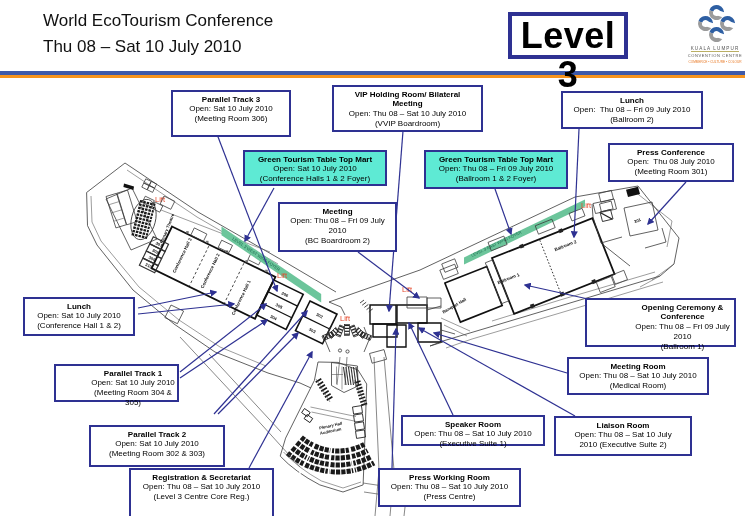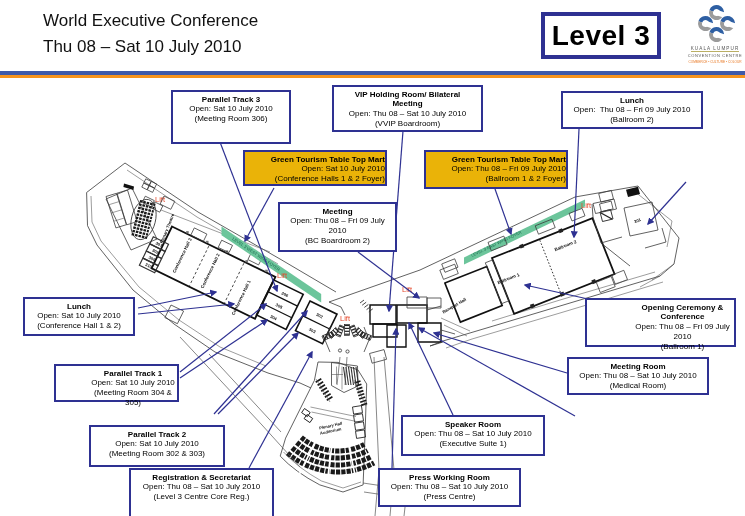--- a/index.html
+++ b/index.html
@@ -1,27 +1,27 @@
 <!DOCTYPE html>
 <html><head><meta charset="utf-8"><style>
 html,body{margin:0;padding:0;}
 body{font-family:"Liberation Sans",sans-serif;background:#fff;}
 .page{position:relative;width:745px;height:516px;background:#fff;overflow:hidden;}
 .hdr1{position:absolute;left:43px;top:11px;font-size:17px;color:#111;}
 .hdr2{position:absolute;left:43px;top:37px;font-size:17px;color:#111;}
 .ruleb{position:absolute;left:0;top:71px;width:745px;height:4px;background:#3f5aa9;}
 .ruleo{position:absolute;left:0;top:75px;width:745px;height:3px;background:#f7941d;}
-.lvl{position:absolute;left:541px;top:12px;width:112px;height:39px;border:4px solid #2e3192;text-align:center;font-size:28px;font-weight:bold;color:#000;line-height:39px;letter-spacing:0.5px;}
+.lvl{position:absolute;left:508px;top:12px;width:112px;height:39px;border:4px solid #2e3192;text-align:center;font-size:36px;font-weight:bold;color:#000;line-height:39px;letter-spacing:0.5px;}
 .bx{position:absolute;border:2px solid #2e3192;background:#fff;text-align:center;font-size:8px;color:#000;line-height:9.9px;padding-top:2.5px;box-sizing:border-box;}
 .bx b{font-size:8px;}
-.gbx{background:#eab308;text-align:right;}
+.gbx{background:#5eead4;}
 </style></head><body>
 <div class="page">
 
-<div class="hdr1">World Executive Conference</div>
+<div class="hdr1">World EcoTourism Conference</div>
 
 <div class="hdr2">Thu 08 – Sat 10 July 2010</div>
 
 <div class="ruleb"></div>
 
 <div class="ruleo"></div>
 
 <div class="lvl">Level 3</div>
 
 <svg style="position:absolute;left:686px;top:2px;" width="58" height="62" viewBox="0 0 58 62">
@@ -382,41 +382,43 @@
 
 <line x1="392" y1="468" x2="396" y2="329" stroke="#2e3192" stroke-width="1.2" marker-end="url(#ah)"></line>
 
 <line x1="575" y1="416" x2="419" y2="328" stroke="#2e3192" stroke-width="1.2" marker-end="url(#ah)"></line>
 
 <line x1="567" y1="373" x2="434" y2="333" stroke="#2e3192" stroke-width="1.2" marker-end="url(#ah)"></line>
 
 <line x1="588" y1="299" x2="525" y2="285" stroke="#2e3192" stroke-width="1.2" marker-end="url(#ah)"></line>
 </svg>
 
-<div class="bx " style="left:171px;top:90px;width:120px;height:54px;"><b>Parallel Track 3</b><br>Open: Sat 10 July 2010<br>(Meeting Room 306)</div>
+<div class="bx " style="left:171px;top:90px;width:120px;height:47px;"><b>Parallel Track 3</b><br>Open: Sat 10 July 2010<br>(Meeting Room 306)</div>
 
 <div class="bx " style="left:332px;top:85px;width:151px;height:47px;"><b>VIP Holding Room/ Bilateral<br>Meeting</b><br>Open: Thu 08 – Sat 10 July 2010<br>(VVIP Boardroom)</div>
 
 <div class="bx " style="left:561px;top:91px;width:142px;height:38px;"><b>Lunch</b><br>Open:&nbsp; Thu 08 – Fri 09 July 2010<br>(Ballroom 2)</div>
 
+<div class="bx " style="left:608px;top:143px;width:126px;height:39px;"><b>Press Conference</b><br>Open:&nbsp; Thu 08 July 2010<br>(Meeting Room 301)</div>
 
 <div class="bx gbx" style="left:243px;top:150px;width:144px;height:36px;"><b>Green Tourism Table Top Mart</b><br>Open: Sat 10 July 2010<br>(Conference Halls 1 &amp; 2 Foyer)</div>
 
 <div class="bx gbx" style="left:424px;top:150px;width:144px;height:39px;"><b>Green Tourism Table Top Mart</b><br>Open: Thu 08 – Fri 09 July 2010<br>(Ballroom 1 &amp; 2 Foyer)</div>
 
 <div class="bx " style="left:278px;top:202px;width:119px;height:50px;"><b>Meeting</b><br>Open: Thu 08 – Fri 09 July<br>2010<br>(BC Boardroom 2)</div>
 
 <div class="bx " style="left:23px;top:297px;width:112px;height:39px;"><b>Lunch</b><br>Open: Sat 10 July 2010<br>(Conference Hall 1 &amp; 2)</div>
 
 <div class="bx " style="left:54px;top:364px;width:125px;height:38px;padding-left:33px;"><b>Parallel Track 1</b><br>Open: Sat 10 July 2010<br>(Meeting Room 304 &amp; 305)</div>
 
 <div class="bx " style="left:89px;top:413px;width:136px;height:42px;margin-top:12px;"><b>Parallel Track 2</b><br>Open: Sat 10 July 2010<br>(Meeting Room 302 &amp; 303)</div>
 
 <div class="bx " style="left:129px;top:468px;width:145px;height:52px;"><b>Registration &amp; Secretariat</b><br>Open: Thu 08 – Sat 10 July 2010<br>(Level 3 Centre Core Reg.)</div>
 
-<div class="bx " style="left:401px;top:415px;width:144px;height:41px;"><b>Speaker Room</b><br>Open: Thu 08 – Sat 10 July 2010<br>(Executive Suite 1)</div>
+<div class="bx " style="left:401px;top:415px;width:144px;height:31px;"><b>Speaker Room</b><br>Open: Thu 08 – Sat 10 July 2010<br>(Executive Suite 1)</div>
 
 <div class="bx " style="left:378px;top:468px;width:143px;height:39px;"><b>Press Working Room</b><br>Open: Thu 08 – Sat 10 July 2010<br>(Press Centre)</div>
 
 <div class="bx " style="left:585px;top:298px;width:151px;height:49px;padding-left:44px;"><b>Opening Ceremony &amp;<br>Conference</b><br>Open: Thu 08 – Fri 09 July 2010<br>(Ballroom 1)</div>
 
 <div class="bx " style="left:567px;top:357px;width:142px;height:38px;"><b>Meeting Room</b><br>Open: Thu 08 – Sat 10 July 2010<br>(Medical Room)</div>
 
+<div class="bx " style="left:554px;top:416px;width:138px;height:40px;"><b>Liaison Room</b><br>Open: Thu 08 – Sat 10 July<br>2010 (Executive Suite 2)</div>
 </div>
 </body></html>

